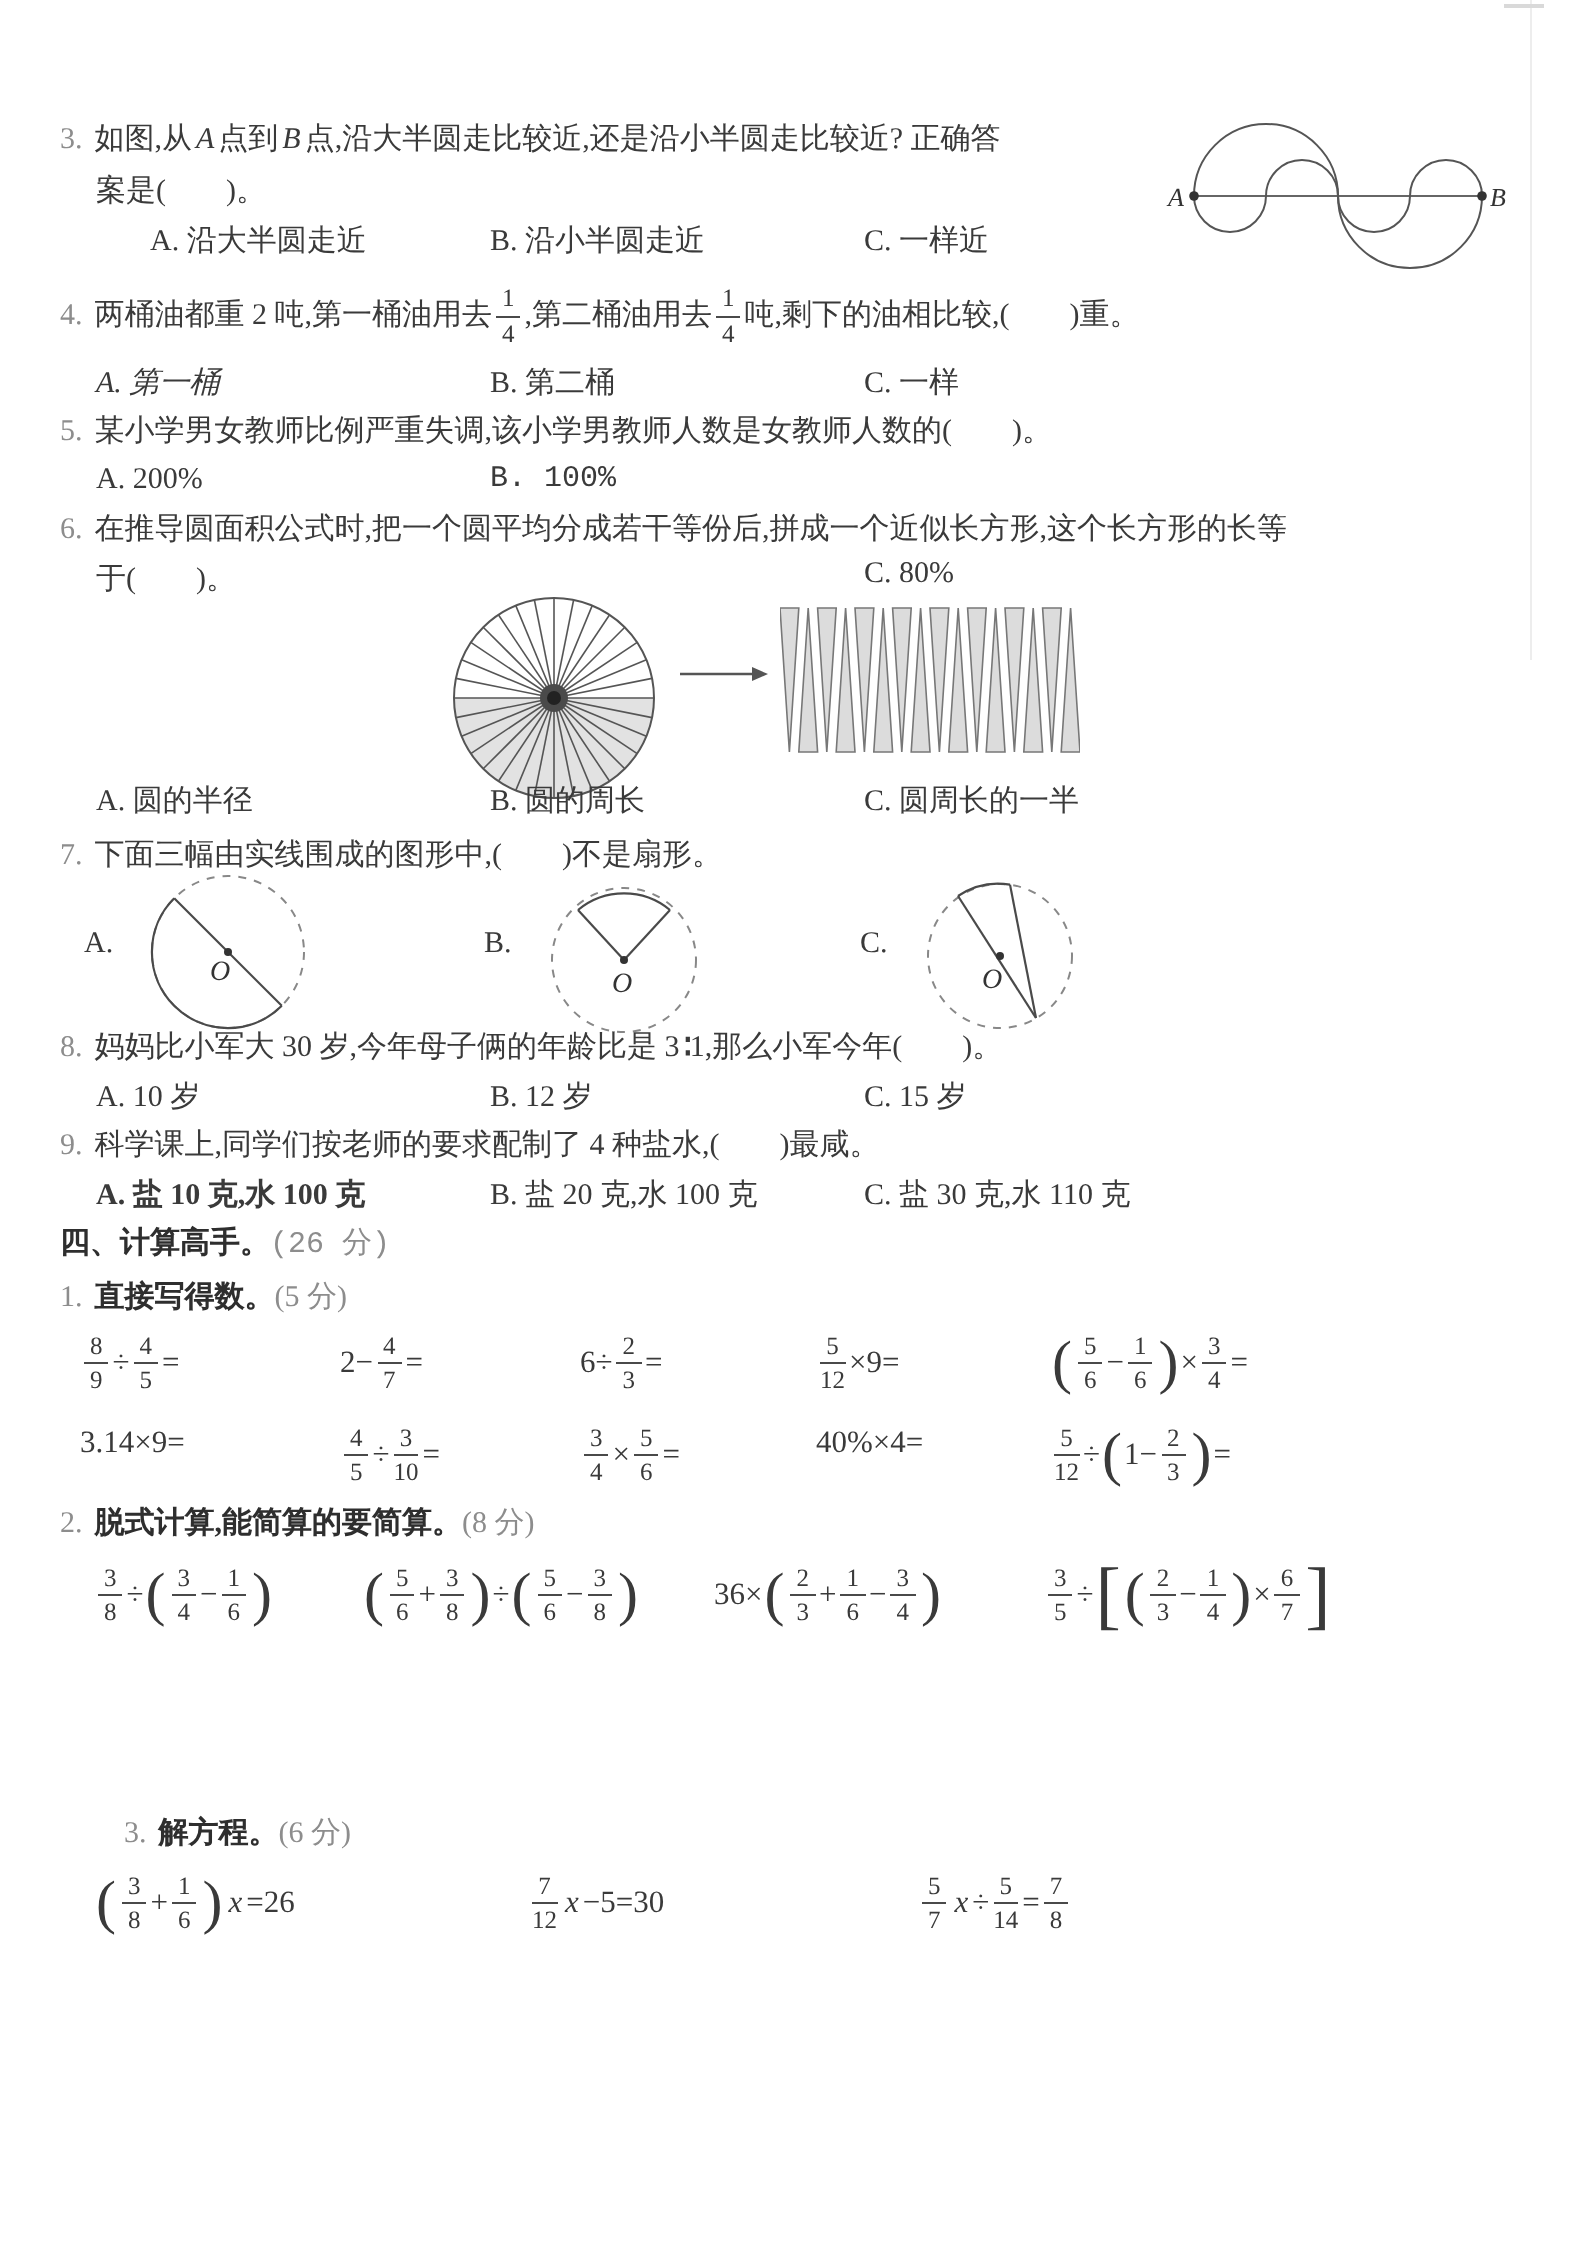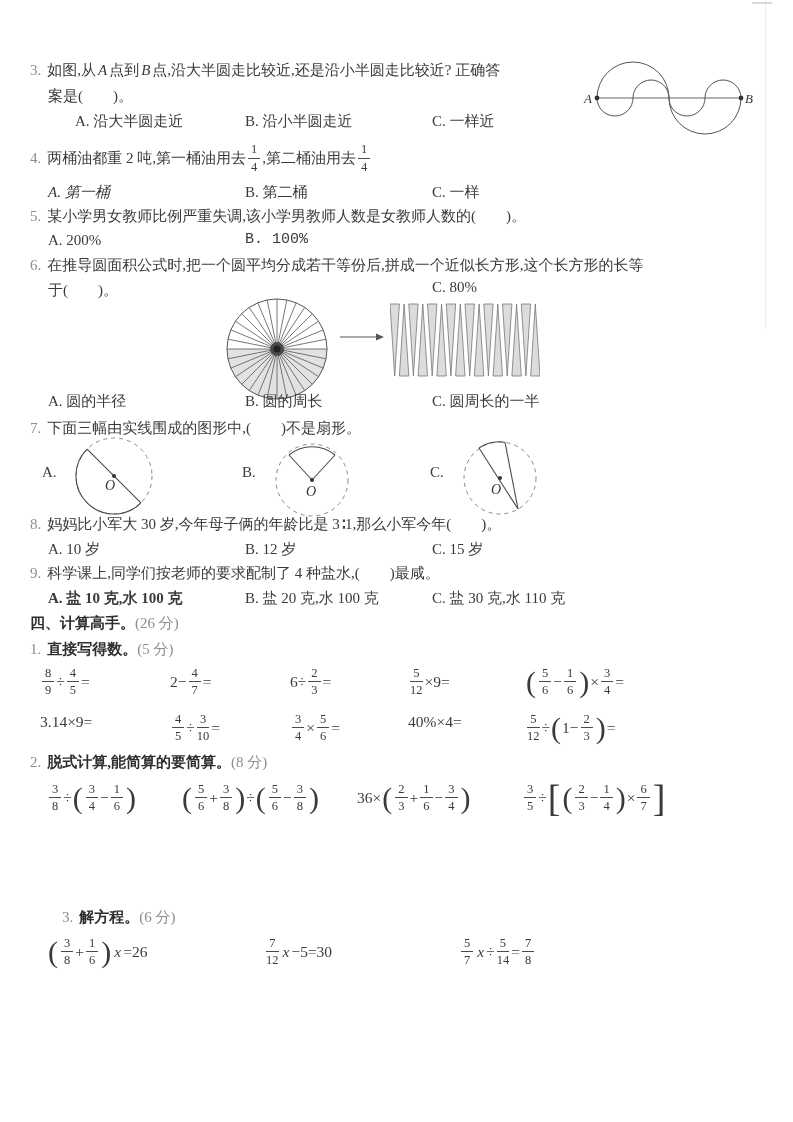--- a/index.html
+++ b/index.html
@@ -69,20 +69,21 @@
         <span>两桶油都重 2 吨,第一桶油用去</span>
         <span class="fr">
           <span class="n">1</span>
           <span class="d">4</span>
         </span>
         <span>,第二桶油用去</span>
         <span class="fr">
           <span class="n">1</span>
           <span class="d">4</span>
         </span>
+        <span>吨,剩下的油相比较,(　　)重。</span>
       </span>
   </div>
   <div class="row" style="left:0; top:182px; width:793px; height:20px;">
     <span class="opt" style="left:48px;font-style:italic;">A. 第一桶</span>
     <span class="opt" style="left:245px;">B. 第二桶</span>
     <span class="opt" style="left:432px;">C. 一样</span>
   </div>
 
   <div class="row flexline" style="left:30px; top:206px;">
     <span class="qnum">5.</span>
@@ -214,21 +215,21 @@
   <div class="row flexline" style="left:30px; top:563px;">
     <span class="qnum">9.</span>
     <span>科学课上,同学们按老师的要求配制了 4 种盐水,(　　)最咸。</span>
   </div>
   <div class="row" style="left:0; top:588px; width:793px; height:20px;">
     <span class="opt" style="left:48px;font-weight:bold;">A. 盐 10 克,水 100 克</span>
     <span class="opt" style="left:245px;">B. 盐 20 克,水 100 克</span>
     <span class="opt" style="left:432px;">C. 盐 30 克,水 110 克</span>
   </div>
 
-  <div class="row" style="left:30px; top:613px;">
+  <div class="row" style="left:30px; top:613px;font-family:Liberation Mono, monospace;">
     <span class="bold">四、</span><span class="bold">计算高手。</span><span class="score">(26 分)</span>
   </div>
 
   <div class="row" style="left:30px; top:639px;">
     <span class="qnum">1.</span><span class="bold">直接写得数。</span><span class="score">(5 分)</span>
   </div>
   <div class="row" style="left:0; top:660px; width:793px; height:46px;">
     <span class="expr" style="left:40px;  top:6px;">
         <span class="fr">
           <span class="n">8</span>

